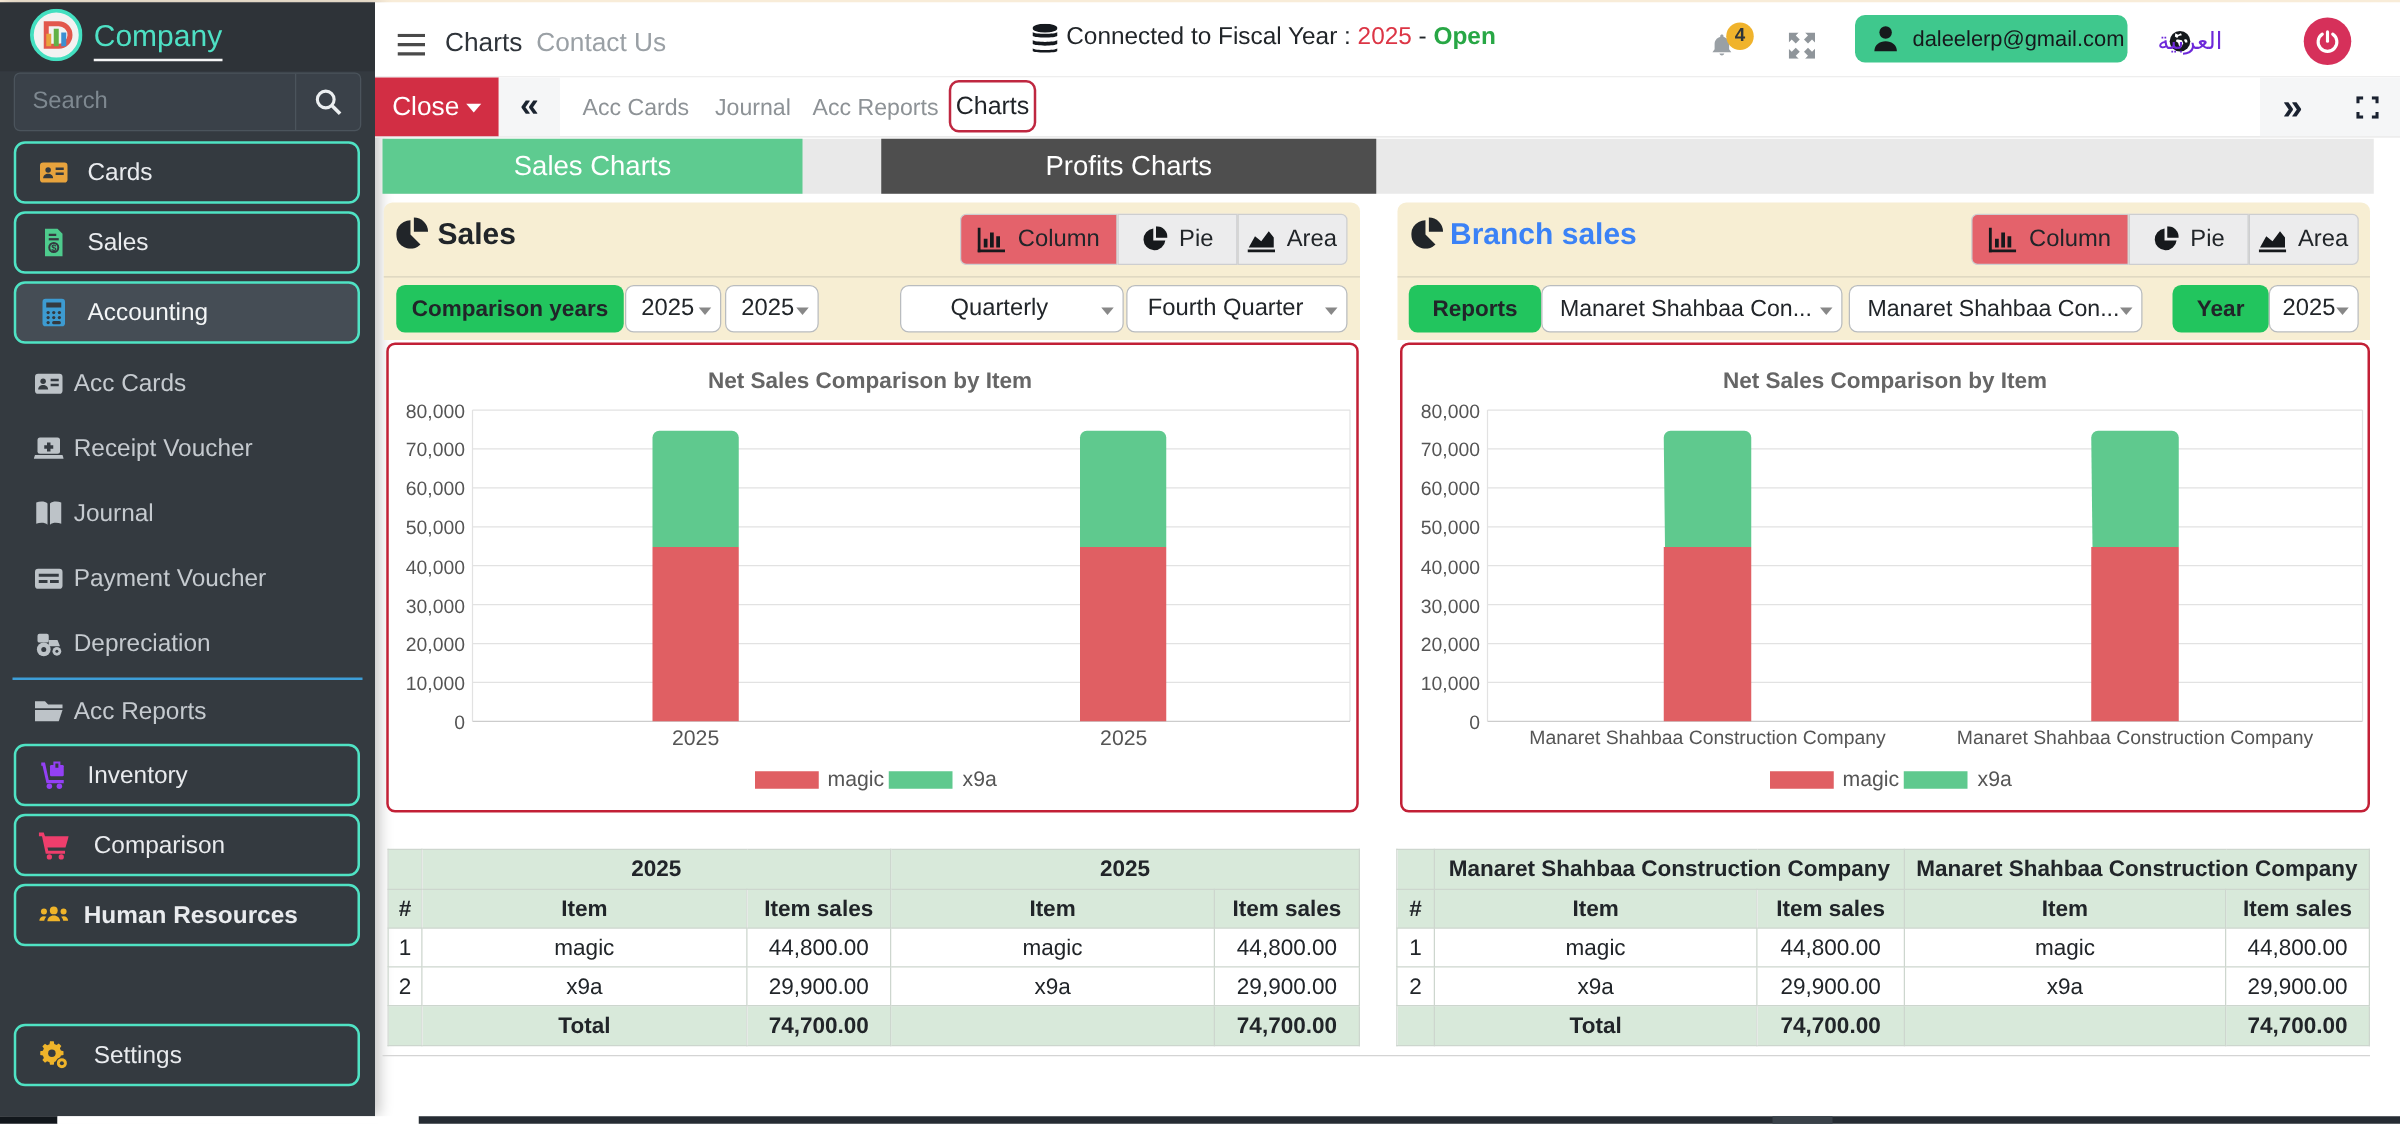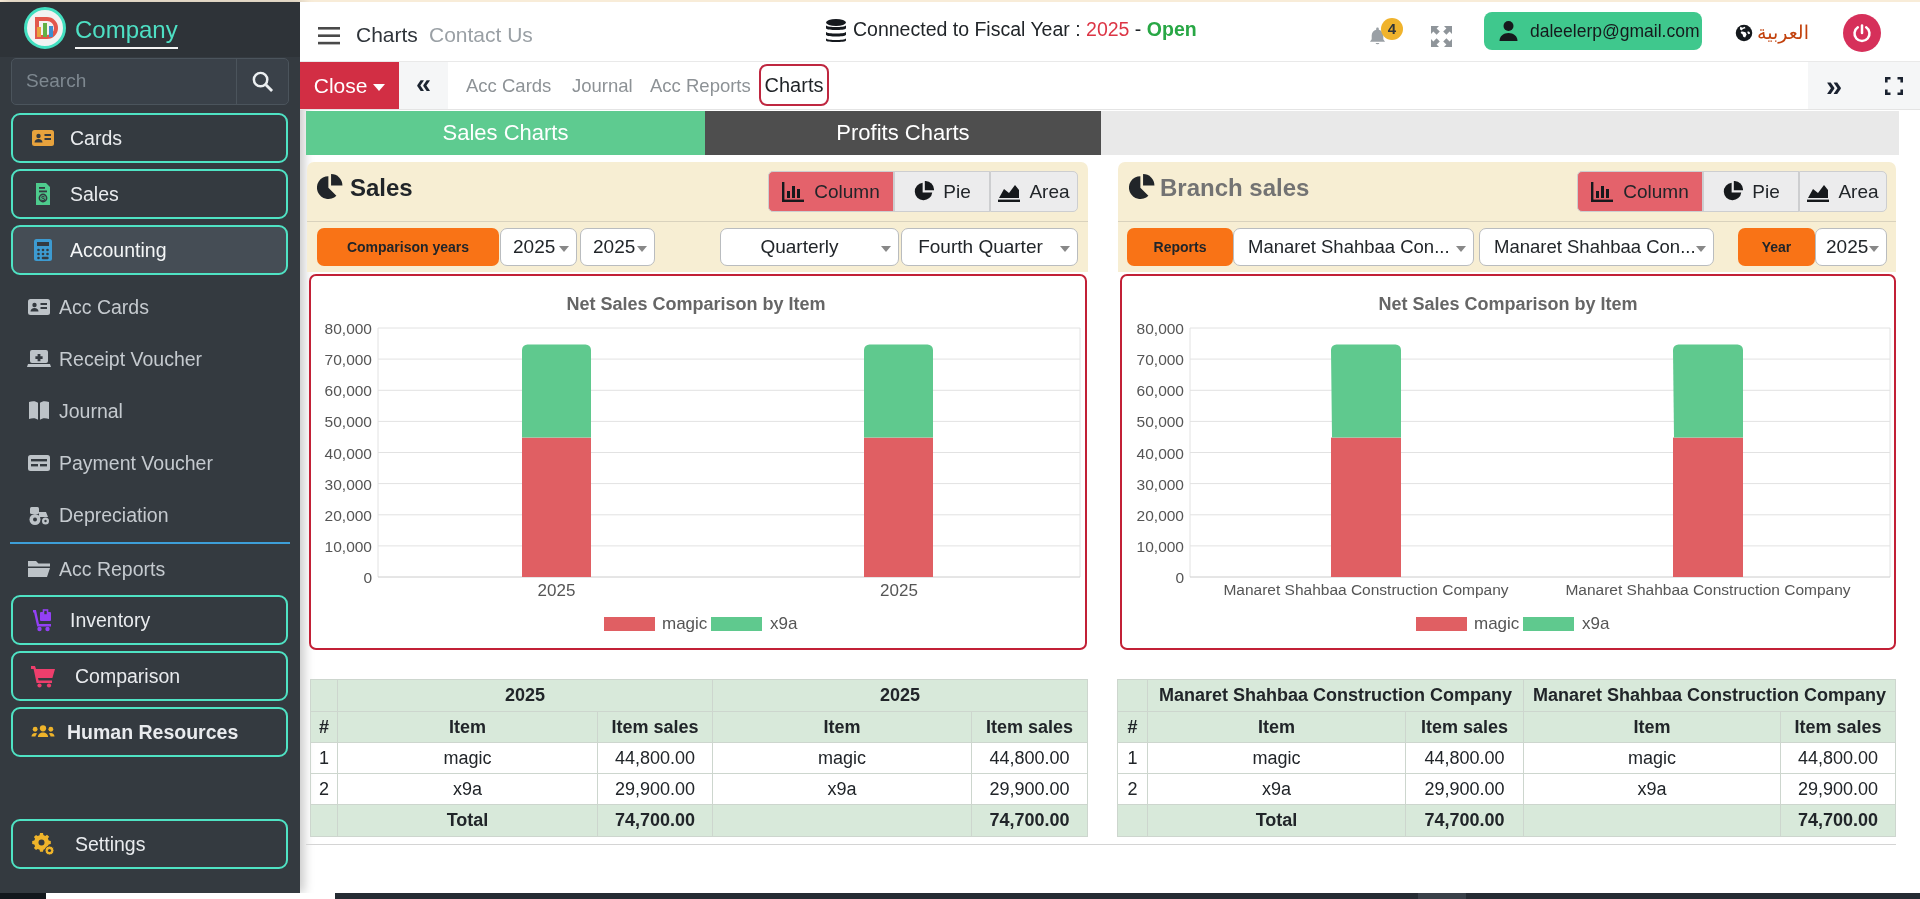--- a/index.html
+++ b/index.html
@@ -18,22 +18,22 @@
 
 #hdr { left:300px; top:2px; width:1620px; height:60px; background:#fff;
   border-bottom:1px solid #e9e9e9; }
 #toolbar { left:300px; top:62px; width:1620px; height:48px; background:#fff;
   border-bottom:1px solid #e4e4e4; }
 .tbtab { position:absolute; top:0; height:48px; line-height:48px; font-size:18.5px; color:#8d9296; }
 
 .panelhead { position:absolute; top:162px; height:110px; background:#f7eed3; border-radius:7px 7px 0 0; }
 .seg { position:absolute; top:171px; height:41px; display:flex; align-items:center;
   justify-content:center; font-size:19px; color:#212529; border:1px solid #cdced0; }
-.flabel { position:absolute; top:228px; height:38px; background:#f97316; border-radius:7px;
-  display:flex; align-items:center; justify-content:center; font-weight:bold; font-size:14px; color:#212529;}
+.flabel { position:absolute; top:228px; height:38px; background:#22c55e; border-radius:7px;
+  display:flex; align-items:center; justify-content:center; font-weight:bold; font-size:18px; color:#212529;}
 .fsel { position:absolute; top:228px; height:38px; background:#fff; border:1px solid #b9bcbf;
   border-radius:7px; font-size:19px; color:#212529; display:flex; align-items:center; }
 .fsel .caret { position:absolute; right:7px; top:17px; width:0; height:0;
   border-left:5px solid transparent; border-right:5px solid transparent; border-top:6px solid #888; }
 .chartbox { position:absolute; top:274px; height:376px; background:#fff;
   border:2px solid #c22036; border-radius:7px; }
 
 table.rt { position:absolute; border-collapse:collapse; font-size:18px; color:#212529; table-layout:fixed; }
 table.rt td { border:1px solid #cdd6ce; text-align:center; overflow:hidden; white-space:nowrap; }
 table.rt .g { background:#d8e9da; }
@@ -257,21 +257,21 @@
   <span class="abs" style="left:1230px;top:19px;font-size:17.5px;color:#16191c;">daleelerp@gmail.com</span>
 
   <svg class="abs" style="left:1435px;top:22px" width="18" height="18" viewBox="0 0 24 24">
     <circle cx="12" cy="12" r="11" fill="#15191d"></circle>
     <g fill="#ffffff">
         <path d="M7 3.5 10 5l3-1.5 1 2-3.5 1L9 8.5 6.5 7z"></path>
         <path d="M10 10l4 1 1.5 3-2 4-2.5-1-1-3.5-2.5-1.5 1-2z"></path>
         <path d="M17 9.5l2.5 1 .5 2.5-2 .5-1.5-2z"></path>
       </g>
   </svg>
-  <span class="abs" style="left:1457px;top:19px;font-size:19px;color:#c2410c;">العربية</span>
+  <span class="abs" style="left:1426px;top:19px;font-size:19px;color:#6d28d9;">العربية</span>
 
   <div class="abs" style="left:1543px;top:12px;width:38px;height:38px;border-radius:50%;background:#d6305a;"></div>
   <svg class="abs" style="left:1552px;top:21px" width="20" height="20" viewBox="0 0 24 24">
     <path d="M12 3v9" stroke="#fff" stroke-width="3" stroke-linecap="round"></path>
     <path d="M7 5.2a9 9 0 1 0 10 0" stroke="#fff" stroke-width="3" fill="none" stroke-linecap="round"></path>
   </svg>
 </div>
 
 <div class="abs" id="toolbar">
   <div class="abs" style="left:0;top:0;width:99px;height:47px;background:#d22e44;color:#fff;font-size:21px;text-align:center;line-height:47px;">Close <span style="display:inline-block;width:0;height:0;border-left:6px solid transparent;border-right:6px solid transparent;border-top:7px solid #fff;vertical-align:2px;"></span></div>
@@ -286,21 +286,21 @@
     <g stroke="#1a2230" stroke-width="2.6" fill="none">
         <path d="M1.3 5.5V1.3H5.5"></path>
         <path d="M12.5 1.3h4.2V5.5"></path>
         <path d="M16.7 12.5v4.2H12.5"></path>
         <path d="M5.5 16.7H1.3V12.5"></path>
       </g>
   </svg>
 </div>
 
 <div class="abs" style="left:306px;top:111px;width:1593px;height:44px;background:#e9e9e9;"></div>
-<div class="abs" style="left:306px;top:111px;width:399px;height:44px;background:#5ecb90;color:#fff;font-size:22px;text-align:center;line-height:44px;">Sales Charts</div>
+<div class="abs" style="left:306px;top:111px;width:336px;height:44px;background:#5ecb90;color:#fff;font-size:22px;text-align:center;line-height:44px;">Sales Charts</div>
 <div class="abs" style="left:705px;top:111px;width:396px;height:44px;background:#4e4e4e;color:#fff;font-size:22px;text-align:center;line-height:44px;">Profits Charts</div>
 
 <div class="panelhead" style="left:307px;width:781px;">
   <div style="position:absolute;left:0;top:59px;width:781px;height:1px;background:#d9d2bd;"></div>
 </div>
 <svg class="abs" style="left:317px;top:173px" width="26" height="26" viewBox="0 0 24 24">
   <path d="M10.5 3A10.5 10.5 0 1 0 17.9 20.9 L10.5 13.5 Z" fill="#212529"></path>
   <path d="M13 1A10.5 10.5 0 0 1 23.5 11.5 L13 11.5 Z" fill="#212529"></path>
 </svg>
 <span class="abs" style="left:350px;top:174px;font-size:24px;font-weight:bold;color:#212529;">Sales</span>
@@ -436,21 +436,21 @@
 </tbody>
   </table>
 
 <div class="panelhead" style="left:1118px;width:778px;">
   <div style="position:absolute;left:0;top:59px;width:778px;height:1px;background:#d9d2bd;"></div>
 </div>
 <svg class="abs" style="left:1129px;top:173px" width="26" height="26" viewBox="0 0 24 24">
   <path d="M10.5 3A10.5 10.5 0 1 0 17.9 20.9 L10.5 13.5 Z" fill="#212529"></path>
   <path d="M13 1A10.5 10.5 0 0 1 23.5 11.5 L13 11.5 Z" fill="#212529"></path>
 </svg>
-<span class="abs" style="left:1160px;top:174px;font-size:24px;font-weight:bold;color:#737373;">Branch sales</span>
+<span class="abs" style="left:1160px;top:174px;font-size:24px;font-weight:bold;color:#3b82f6;">Branch sales</span>
 <div class="seg" style="left:1577px;width:126px;background:#e4626b;border-radius:5px 0 0 5px;">
   <svg width="22" height="20" viewBox="0 0 22 20" style="margin-right:10px;">
       <g fill="#16191c">
         <rect x="0" y="0" width="2.4" height="20"></rect>
         <rect x="0" y="17.6" width="22" height="2.4"></rect>
         <rect x="5" y="9" width="3" height="7"></rect>
         <rect x="10" y="4" width="3" height="12"></rect>
         <rect x="15" y="7" width="3" height="9"></rect>
       </g>
     </svg>

